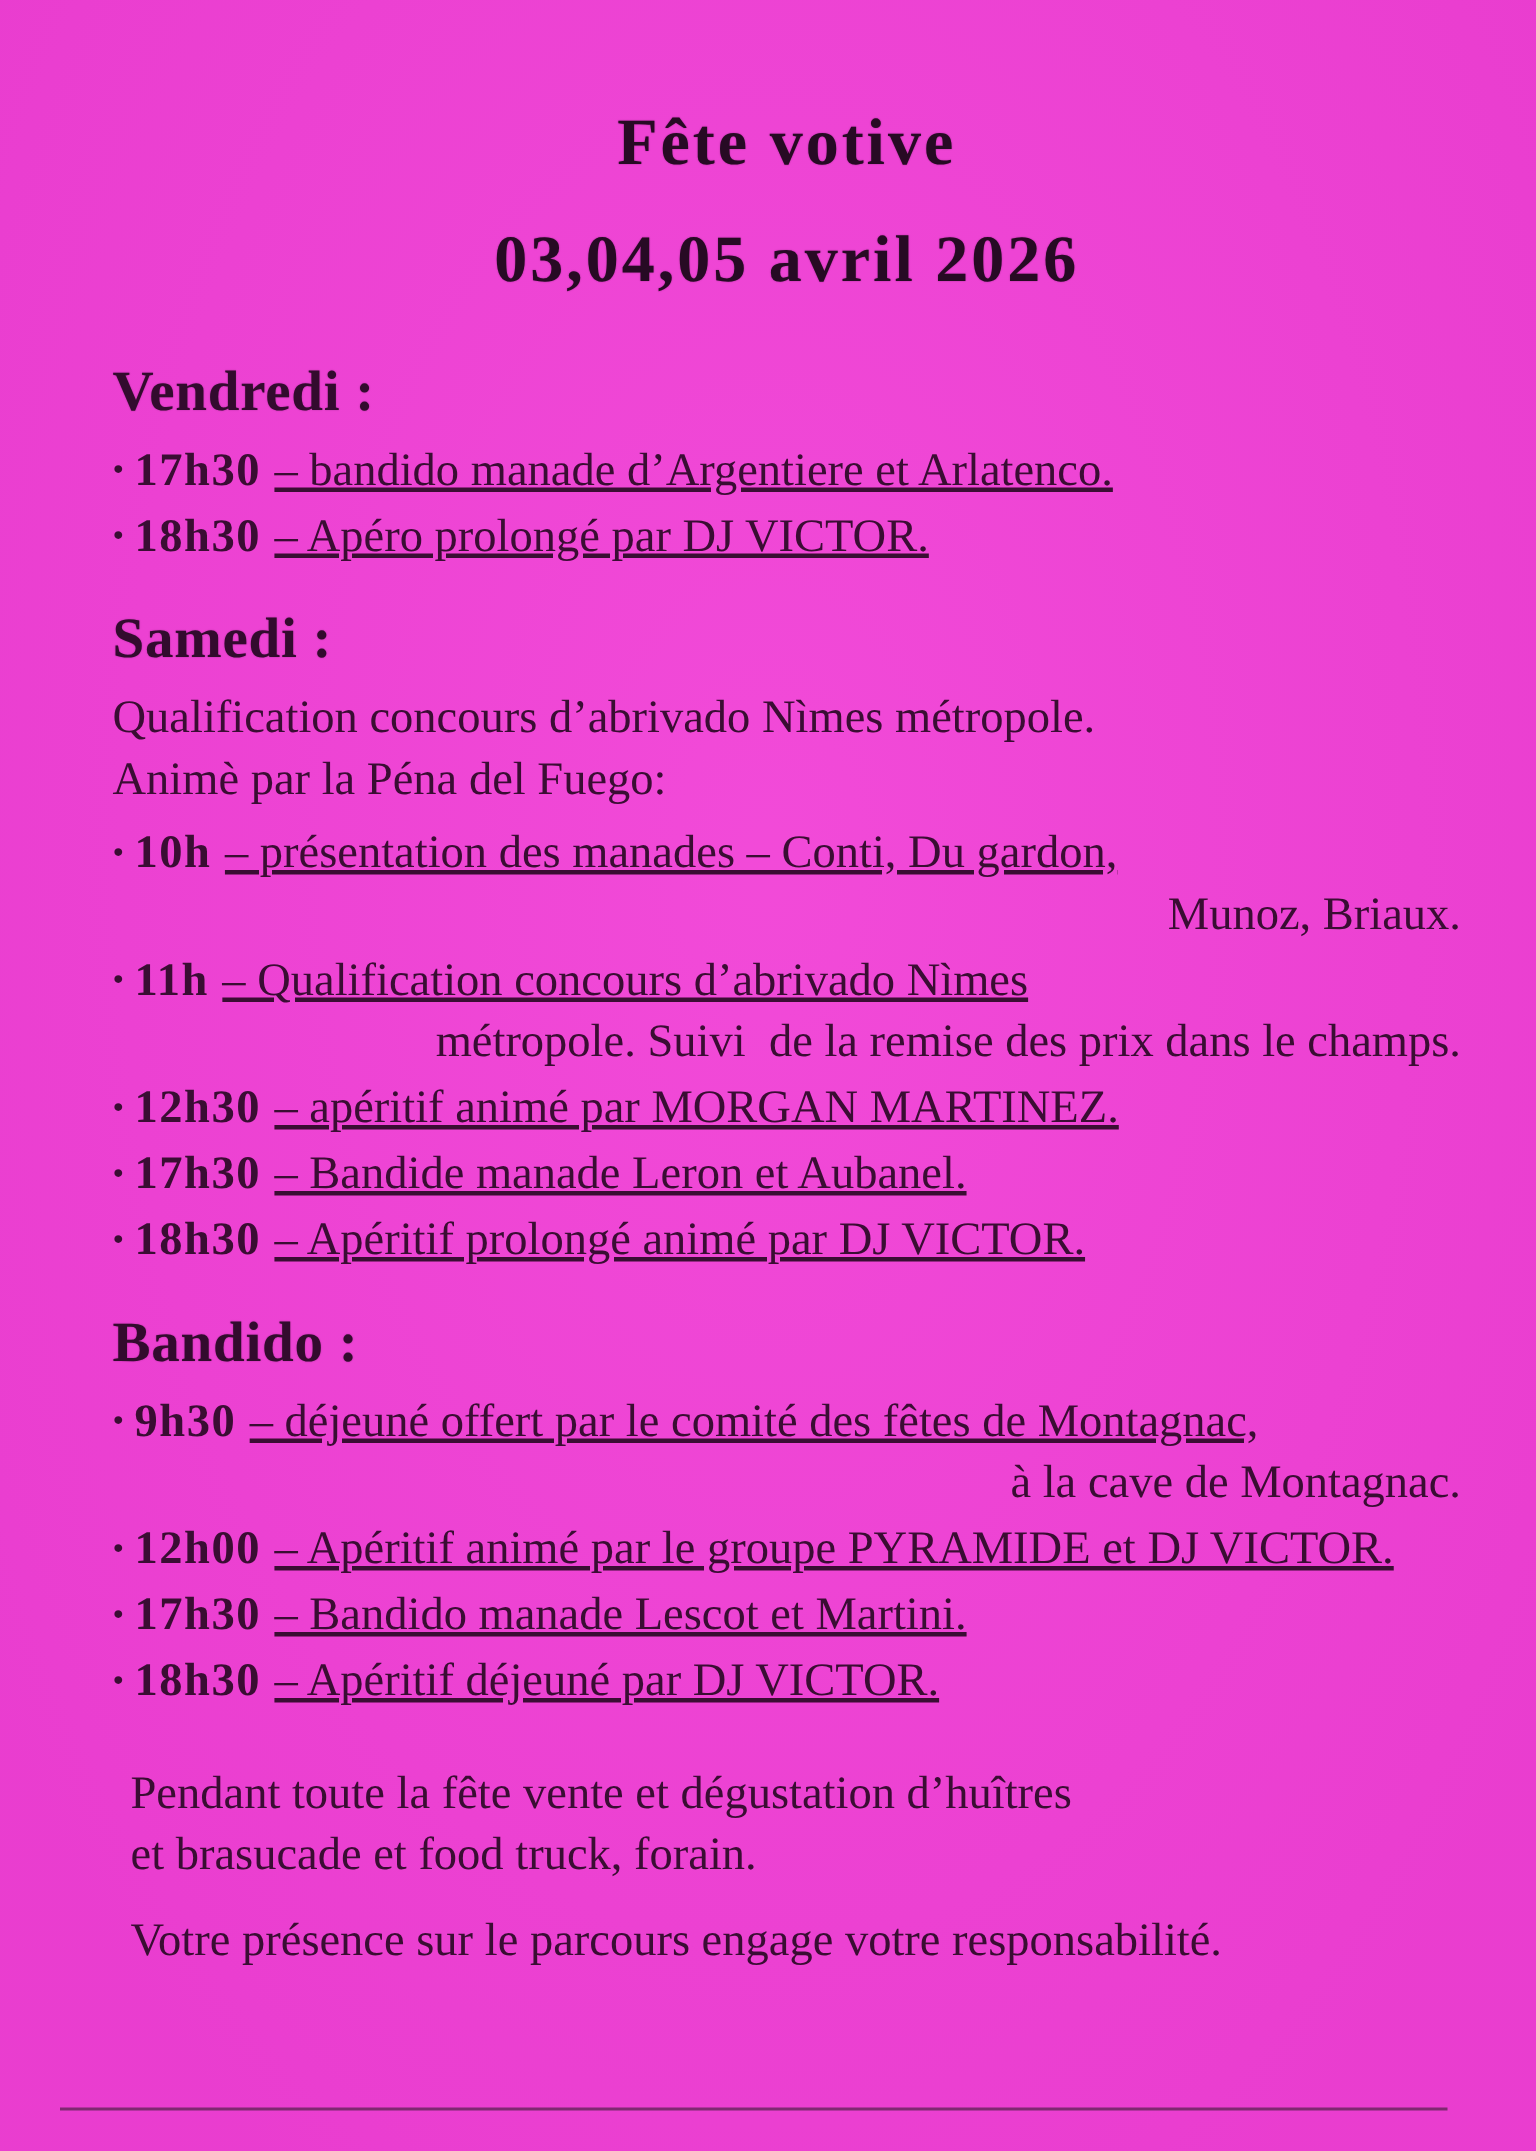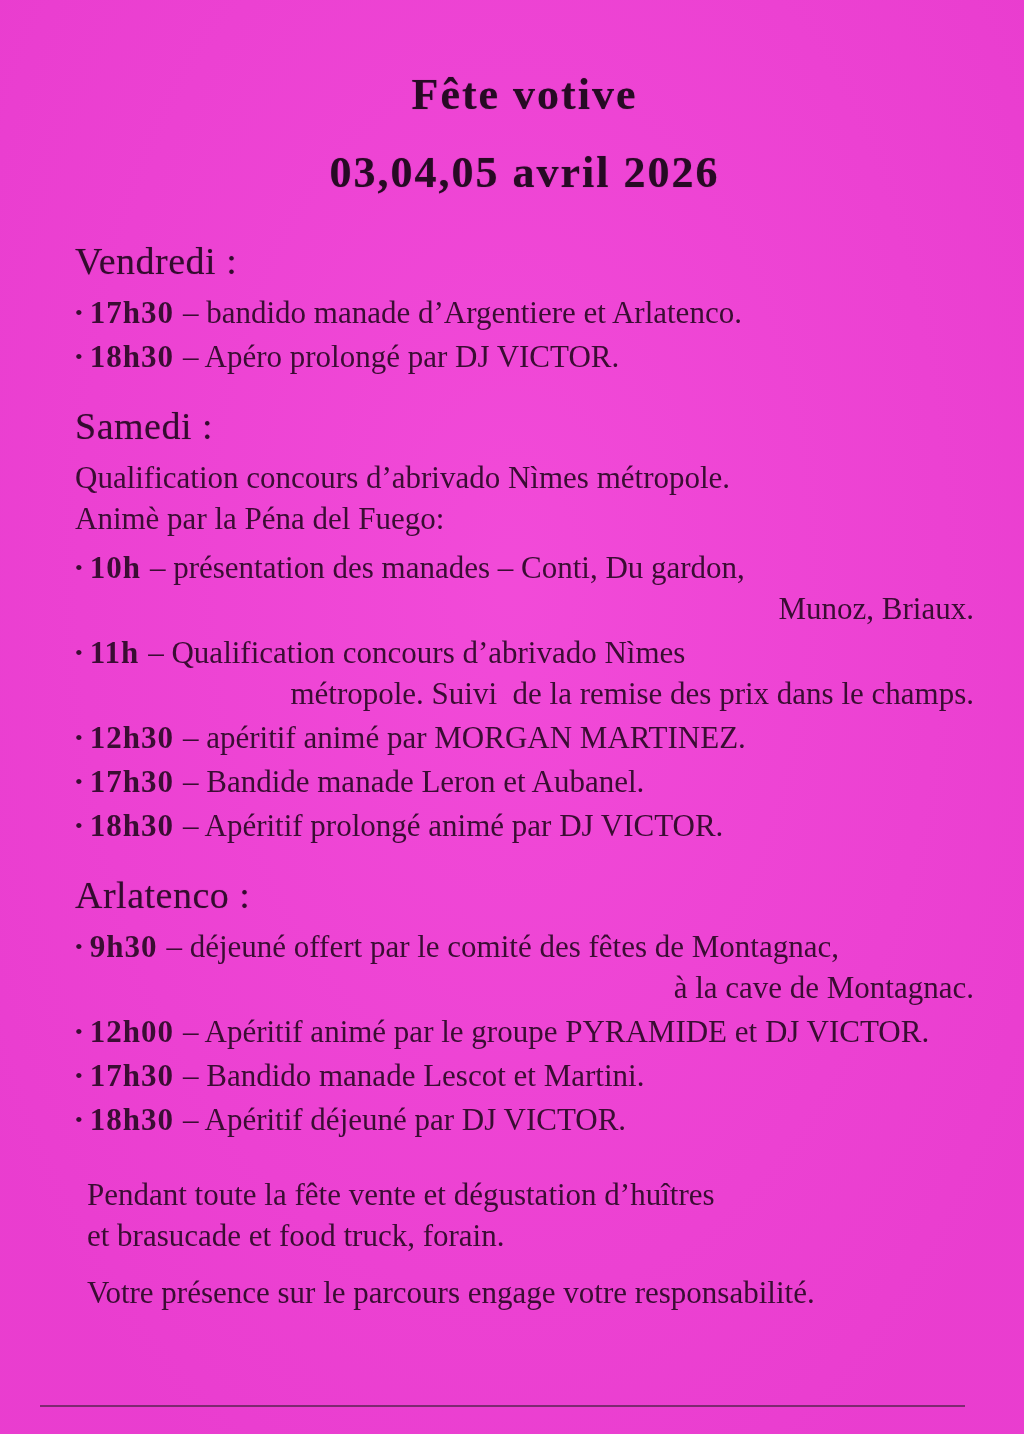--- a/index.html
+++ b/index.html
@@ -21,21 +21,21 @@
     text-align: center;
     font-weight: bold;
     font-size: 44px;
     line-height: 78px;
     letter-spacing: 2px;
     color: #270a24;
     text-shadow: 0 0 1px rgba(39,10,36,0.45);
     margin-bottom: 26px;
   }
   .day-heading {
-    font-weight: normal;
+    font-weight: bold;
     font-size: 38px;
     line-height: 46px;
     letter-spacing: 0.5px;
     margin: 0;
     color: #330b2e;
     text-shadow: 0 0 1px rgba(51,11,46,0.4);
   }
   .section { margin-top: 26px; }
   .section:first-of-type { margin-top: 8px; }
   .intro { margin-top: 8px; }
@@ -53,21 +53,21 @@
   }
   .bullet {
     font-size: 22px;
     vertical-align: 3px;
     margin-right: 7px;
   }
   .time {
     font-weight: bold;
     letter-spacing: 1px;
   }
-  .rest { margin-left: 9px; }
+  .rest { margin-left: 9px; text-decoration: underline; }
   .cont { padding-left: 25px; text-align: right; }
   .footer { margin-top: 34px; padding-left: 12px; }
   .footer .para { margin-bottom: 16px; }
   .footer .line {
     font-size: 31px;
     line-height: 41px;
     white-space: nowrap;
   }
   .bottom-rule {
     position: absolute;
@@ -121,21 +121,21 @@
       <div class="item">
         <div class="line"><span class="bullet">•</span><span class="time">17h30</span><span class="rest">– Bandide manade Leron et Aubanel.</span></div>
       </div>
       <div class="item">
         <div class="line"><span class="bullet">•</span><span class="time">18h30</span><span class="rest">– Apéritif prolongé animé par DJ VICTOR.</span></div>
       </div>
     </div>
   </div>
 
   <div class="section">
-    <h2 class="day-heading">Arlatenco :</h2>
+    <h2 class="day-heading">Bandido :</h2>
     <div class="items">
       <div class="item">
         <div class="line"><span class="bullet">•</span><span class="time">9h30</span><span class="rest">– déjeuné offert par le comité des fêtes de Montagnac,</span></div>
         <div class="line cont">à la cave de Montagnac.</div>
       </div>
       <div class="item">
         <div class="line"><span class="bullet">•</span><span class="time">12h00</span><span class="rest">– Apéritif animé par le groupe PYRAMIDE et DJ VICTOR.</span></div>
       </div>
       <div class="item">
         <div class="line"><span class="bullet">•</span><span class="time">17h30</span><span class="rest">– Bandido manade Lescot et Martini.</span></div>

